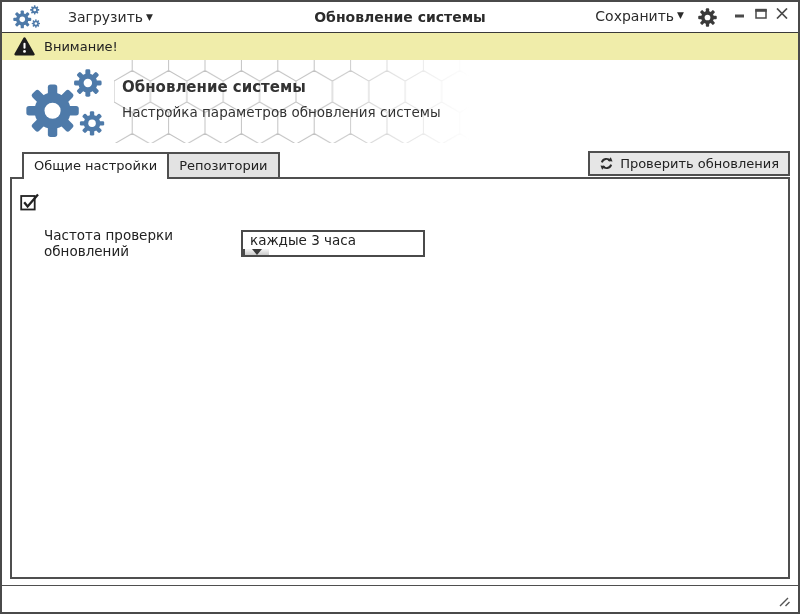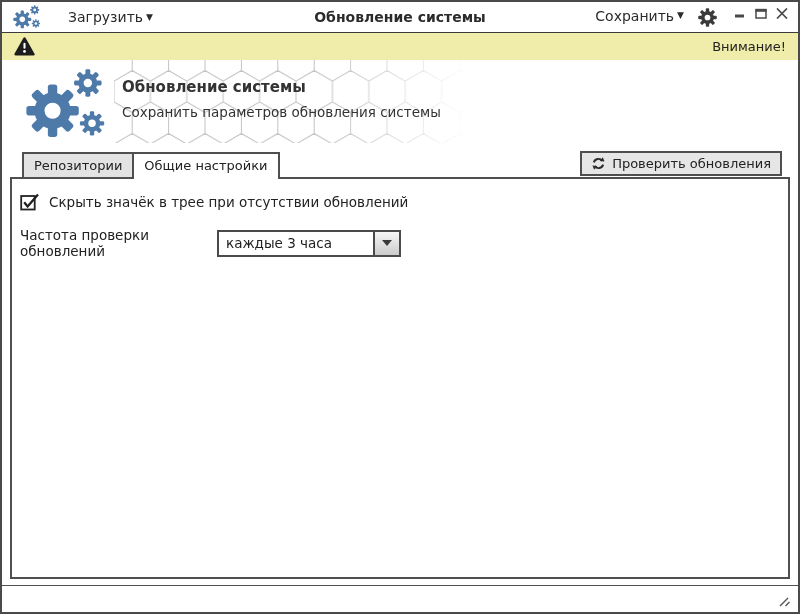--- a/index.html
+++ b/index.html
@@ -26,21 +26,21 @@
   .titlebar-right { margin-left:auto; display:flex; align-items:flex-start; gap:14px; z-index:2; }
   .menu-btn { display:flex; align-items:center; gap:3px; font-size:14px; color:#2b2b2b; cursor:default; }
   .caret { font-size:9px; color:#2b2b2b; line-height:1; }
   .app-icon { margin-right:18px; display:block; }
   .winctl { display:flex; align-items:center; gap:9px; margin-left:4px; }
   .winctl svg { display:block; }
 
   
   .warnbar {
     height:27px; flex:0 0 27px; background:#f0edaa; display:flex;
-    align-items:center; padding:4px 12px; gap:9px;justify-content:space-between;
+    align-items:center; padding:4px 12px; gap:9px;
   }
   .warnbar-text { font-size:13px; color:#222; }
 
   
   .header { height:83px; flex:0 0 83px; position:relative; background:#fff; overflow:hidden; }
   .hexbg { position:absolute; left:112px; top:0; }
   .header-gears { position:absolute; left:22px; top:7px; }
   .header-text { position:absolute; left:120px; top:18px; z-index:2; }
   .header-title { font-size:15px; font-weight:600; color:#333; margin-bottom:8px; }
   .header-subtitle { font-size:13.5px; color:#333; }
@@ -50,40 +50,40 @@
     margin:6px 8px 0 8px; display:flex; align-items:flex-end;
     padding-left:12px; position:relative; height:28px; flex:0 0 28px;
   }
   .tab {
     border:2px solid #4f4f4f; border-bottom:0; background:#e3e3e3;
     padding:4px 10px; font-size:13px; color:#222; cursor:default; position:relative;
   }
   .tab + .tab { margin-left:-2px; }
   .tab.active { background:#fff; margin-bottom:-2px; padding-bottom:6px; z-index:3; }
   .check-btn {
-    position:absolute; right:8px; bottom:1px; display:flex; align-items:center; gap:6px;
+    position:absolute; right:0; bottom:1px; display:flex; align-items:center; gap:6px;
     border:2px solid #4f4f4f; background:#e6e6e6; padding:3px 9px;
     font-size:13px; color:#222; cursor:default;
   }
 
   
   .panel {
     margin:0 8px; border:2px solid #4f4f4f; background:#fff;
     flex:1 1 auto; padding:14px 8px; position:relative; z-index:1;
   }
   .check-row { display:flex; align-items:center; gap:8px; margin-bottom:16px; }
   .check-row .label { font-size:13.5px; color:#222; }
   .checkbox-icon { display:block; }
   .checkbox-icon .check { visibility:hidden; }
   .checkbox-icon.checked .check { visibility:visible; }
   .freq-row { display:flex; align-items:center; margin:4px 0 20px 0; }
-  .freq-label { font-size:13.5px; color:#222; width:197px; flex:0 0 197px; }
+  .freq-label { font-size:13.5px; color:#222; width:197px; flex:0 0 197px;margin-left:24px; }
   .select {
     width:184px; height:27px; border:2px solid #4a4a4a; background:#fff;
-    display:flex; align-items:stretch; cursor:default;
+    display:flex; align-items:stretch; cursor:default;flex-direction:column;
   }
   .select-value { flex:1; font-size:13.5px; color:#222; display:flex; align-items:center; padding:0 7px; }
   .select-arrow {
     width:26px; border-left:2px solid #4a4a4a;
     background:linear-gradient(#f6f6f6,#cbcbcb);
     display:flex; align-items:center; justify-content:center;
   }
   .select-arrow .tri {
     width:0; height:0; border-left:5px solid transparent; border-right:5px solid transparent;
     border-top:6px solid #3a3a3a;
@@ -186,48 +186,47 @@
       </defs>
       <rect width="356" height="83" fill="url(#hexp)" mask="url(#hexmask)"></rect>
     </svg>
     <svg class="header-gears" viewBox="0 0 100 88" width="84" height="74">
       <use href="#gearsym" transform="translate(34,52) scale(0.80)" fill="#4e7aa9"></use>
       <use href="#gearsym" transform="translate(76,19) scale(0.42)" fill="#4e7aa9"></use>
       <use href="#gearsym" transform="translate(81,67) scale(0.37)" fill="#4e7aa9"></use>
     </svg>
     <div class="header-text">
       <div class="header-title">Обновление системы</div>
-      <div class="header-subtitle">Сохранить параметров обновления системы</div>
+      <div class="header-subtitle">Настройка параметров обновления системы</div>
     </div>
   </div>
 
   <div class="tab-row">
+    <div class="tab active">Общие настройки</div>
     <div class="tab">Репозитории</div>
-    <div class="tab active">Общие настройки</div>
     <div class="check-btn">
       <svg width="15" height="15" viewBox="0 0 20 20">
         <g stroke="#2d2d2d" stroke-width="2.6" fill="none">
           <path d="M16.2 11.5 A6.3 6.3 0 0 1 5 13.5"></path>
           <path d="M3.8 8.5 A6.3 6.3 0 0 1 15 6.5"></path>
         </g>
         <polygon points="2.0,12.6 8.4,13.2 4.2,18.4" fill="#2d2d2d"></polygon>
         <polygon points="18.0,7.4 11.6,6.8 15.8,1.6" fill="#2d2d2d"></polygon>
       </svg>
       <span>Проверить обновления</span>
     </div>
   </div>
 
   <div class="panel">
 
     <div class="check-row">
       <svg class="checkbox-icon checked" width="21" height="18" viewBox="0 0 21 18">
         <rect x="1.2" y="3" width="13.5" height="13.5" fill="#ffffff" stroke="#222222" stroke-width="1.8"></rect>
         <path class="check" d="M4.2 9.2 L7.6 13.4 L18 1.6" fill="none" stroke="#222222" stroke-width="2.3"></path>
       </svg>
-      <span class="label">Скрыть значёк в трее при отсутствии обновлений</span>
     </div>
 
     <div class="freq-row">
       <span class="freq-label">Частота проверки обновлений</span>
       <div class="select">
         <div class="select-value">каждые 3 часа</div>
         <div class="select-arrow">
             <span class="tri"></span>
           </div>
       </div>

